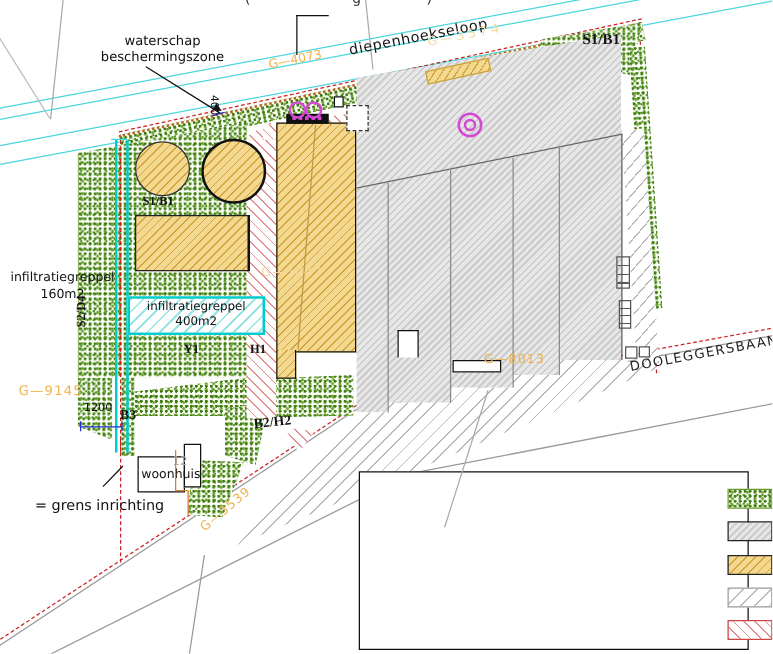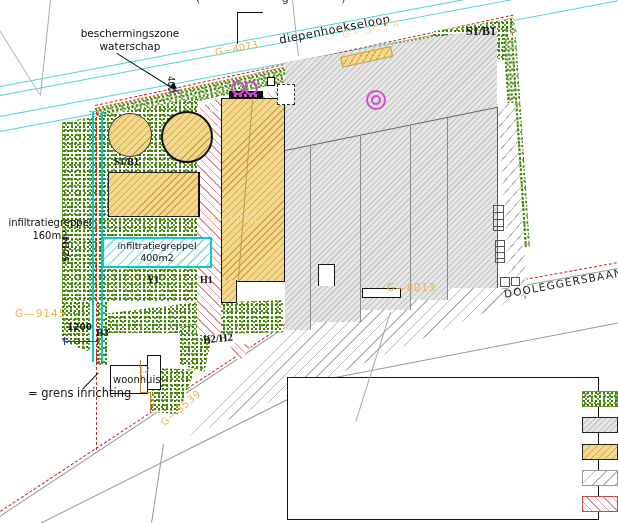--- a/index.html
+++ b/index.html
@@ -122,54 +122,54 @@
   <div class="abs" style="left:147px;top:355px;width:12px;height:33px;border:1.33px solid #111;background:#fff;"></div>
   <div class="lbl" style="left:138px;top:364px;font-size:9.5px;color:#b5b5b5;">12</div>
   <div class="lbl" style="left:113px;top:374px;font-size:10px;">woonhuis</div>
   <div class="vline" style="left:140px;top:360px;height:32px;border-color:#d2822d;"></div>
   <div class="line" style="left:140px;top:392px;width:10px;border-color:#d2822d;"></div>
   <div class="vline" style="left:150px;top:392px;height:20px;border-color:#d2822d;"></div>
 
   <div class="line" style="left:64px;top:341px;width:34px;border-top:1.5px solid #2233cc;"></div>
   <div class="vline" style="left:64px;top:337px;height:8px;border-left:1.5px solid #2233cc;"></div>
   <div class="vline" style="left:97px;top:337px;height:8px;border-left:1.5px solid #2233cc;"></div>
-  <div class="lbl" style="left:67px;top:322px;font-size:9px;font-weight:bold;">1200</div>
+  <div class="lbl" style="left:67px;top:322px;font-size:9px;">1200</div>
 
   <div class="lbl" style="left:176px;top:76px;font-size:8.5px;transform:rotate(90deg);transform-origin:0 0;">400</div>
   <div class="line" style="left:170px;top:92px;width:10px;border-top:1.5px solid #2233cc;transform:rotate(-15deg);"></div>
 
   <div class="line" style="left:117px;top:53px;width:70px;transform:rotate(32deg);border-color:#111;"></div>
   <div class="abs" style="left:171px;top:84px;width:0;height:0;border-left:7px solid #111;border-top:3px solid transparent;border-bottom:3px solid transparent;transform:rotate(32deg);"></div>
   <div class="line" style="left:82px;top:389px;width:23px;transform:rotate(-46deg);border-color:#111;"></div>
   <div class="vline" style="left:390px;top:312px;height:115px;transform:rotate(17.6deg);border-color:#aaa;z-index:6;"></div>
 
   <div class="lbl" style="left:278px;top:33px;font-size:11.5px;letter-spacing:.5px;transform:rotate(-11deg);transform-origin:0 0;">diepenhoekseloop</div>
   <div class="lbl orange" style="left:214px;top:47px;transform:rotate(-11deg);transform-origin:0 0;">G—4073</div>
   <div class="lbl pale" style="left:341px;top:29px;transform:rotate(-11deg);transform-origin:0 0;letter-spacing:3px;">G—3574</div>
   <div class="abs" style="left:76px;top:27px;width:108px;text-align:center;font-size:10.5px;line-height:13px;">
+    <div>waterschap</div>
     <div>beschermingszone</div>
-    <div>waterschap</div>
   </div>
   <div class="lbl serif" style="left:466px;top:24px;font-size:12px;">S1/B1</div>
   <div class="lbl serif" style="left:114px;top:156px;font-size:10px;">S1/B1</div>
   <div class="lbl serif" style="left:60px;top:262px;font-size:10px;transform:rotate(-90deg);transform-origin:0 0;">S2/D4</div>
   <div class="abs" style="left:2px;top:216px;width:96px;text-align:center;font-size:10px;line-height:13px;">
     <div>infiltratiegreppel</div>
     <div>160m2</div>
   </div>
   <div class="lbl orange" style="left:15px;top:307px;font-size:10.5px;letter-spacing:1px;">G—9145</div>
   <div class="lbl pale" style="left:209px;top:213px;letter-spacing:1px;">G—5042</div>
   <div class="lbl serif" style="left:147px;top:274px;font-size:10px;">Y1</div>
   <div class="lbl serif" style="left:200px;top:274px;font-size:10px;">H1</div>
   <div class="lbl serif" style="left:96px;top:326px;font-size:11px;">B3</div>
   <div class="lbl serif" style="left:203px;top:332px;font-size:11px;transform:rotate(-6deg);">B2/H2</div>
   <div class="lbl orange" style="left:387px;top:282px;letter-spacing:1px;">G—8013</div>
   <div class="lbl orange" style="left:162px;top:418px;transform:rotate(-40deg);transform-origin:0 50%;letter-spacing:1px;">G—3539</div>
   <div class="abs" style="left:20px;top:383px;font-size:11.5px;line-height:15px;">
-    <div style="margin-top:3px;margin-left:8px;">= grens inrichting</div>
+    <div style="margin-top:14px;margin-left:8px;">= grens inrichting</div>
   </div>
   <div class="lbl" style="left:503px;top:288px;font-size:10.5px;letter-spacing:1.2px;color:#222;transform:rotate(-10.5deg);transform-origin:0 0;">DOOLEGGERSBAAN</div>
 
   <div class="abs" style="left:287px;top:377px;width:310px;height:141px;border:1.5px solid #111;background:#fff;z-index:5;">
     <div class="sw stipple" style="top:13px;border:1px solid #6a9a2a;"></div>
 
     <div class="sw bldg" style="top:39px;border:1px solid #222;"></div>
 
     <div class="sw tan" style="position:absolute;top:66px;border:1px solid #222;"></div>
 

